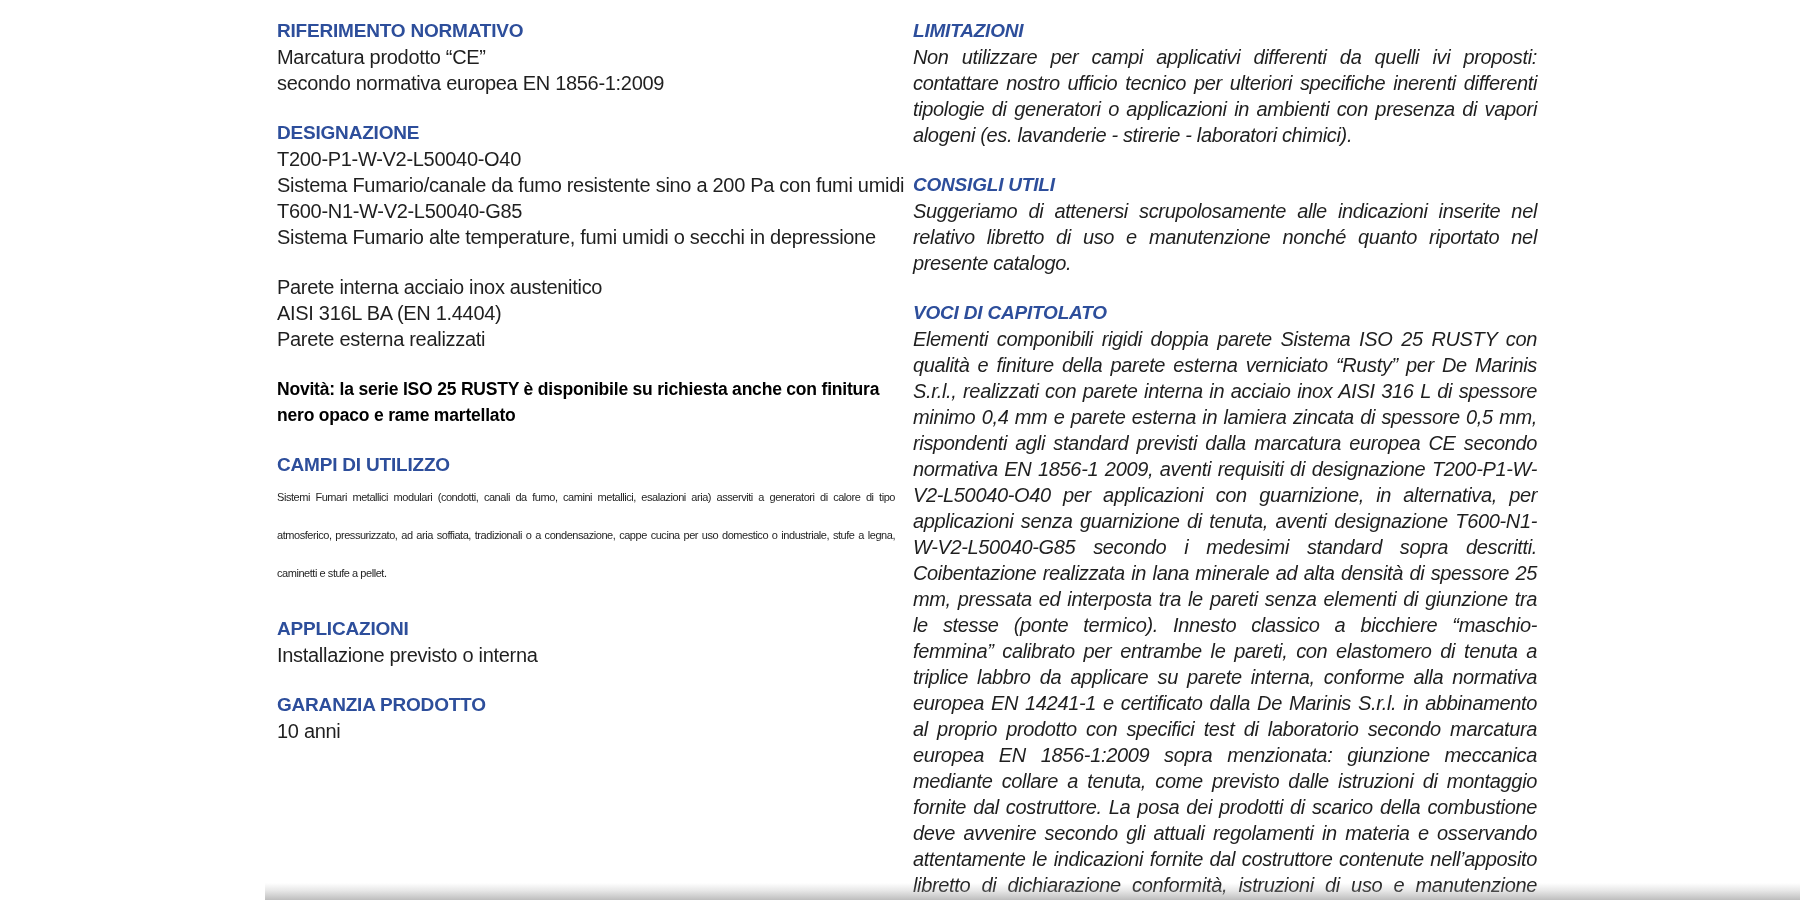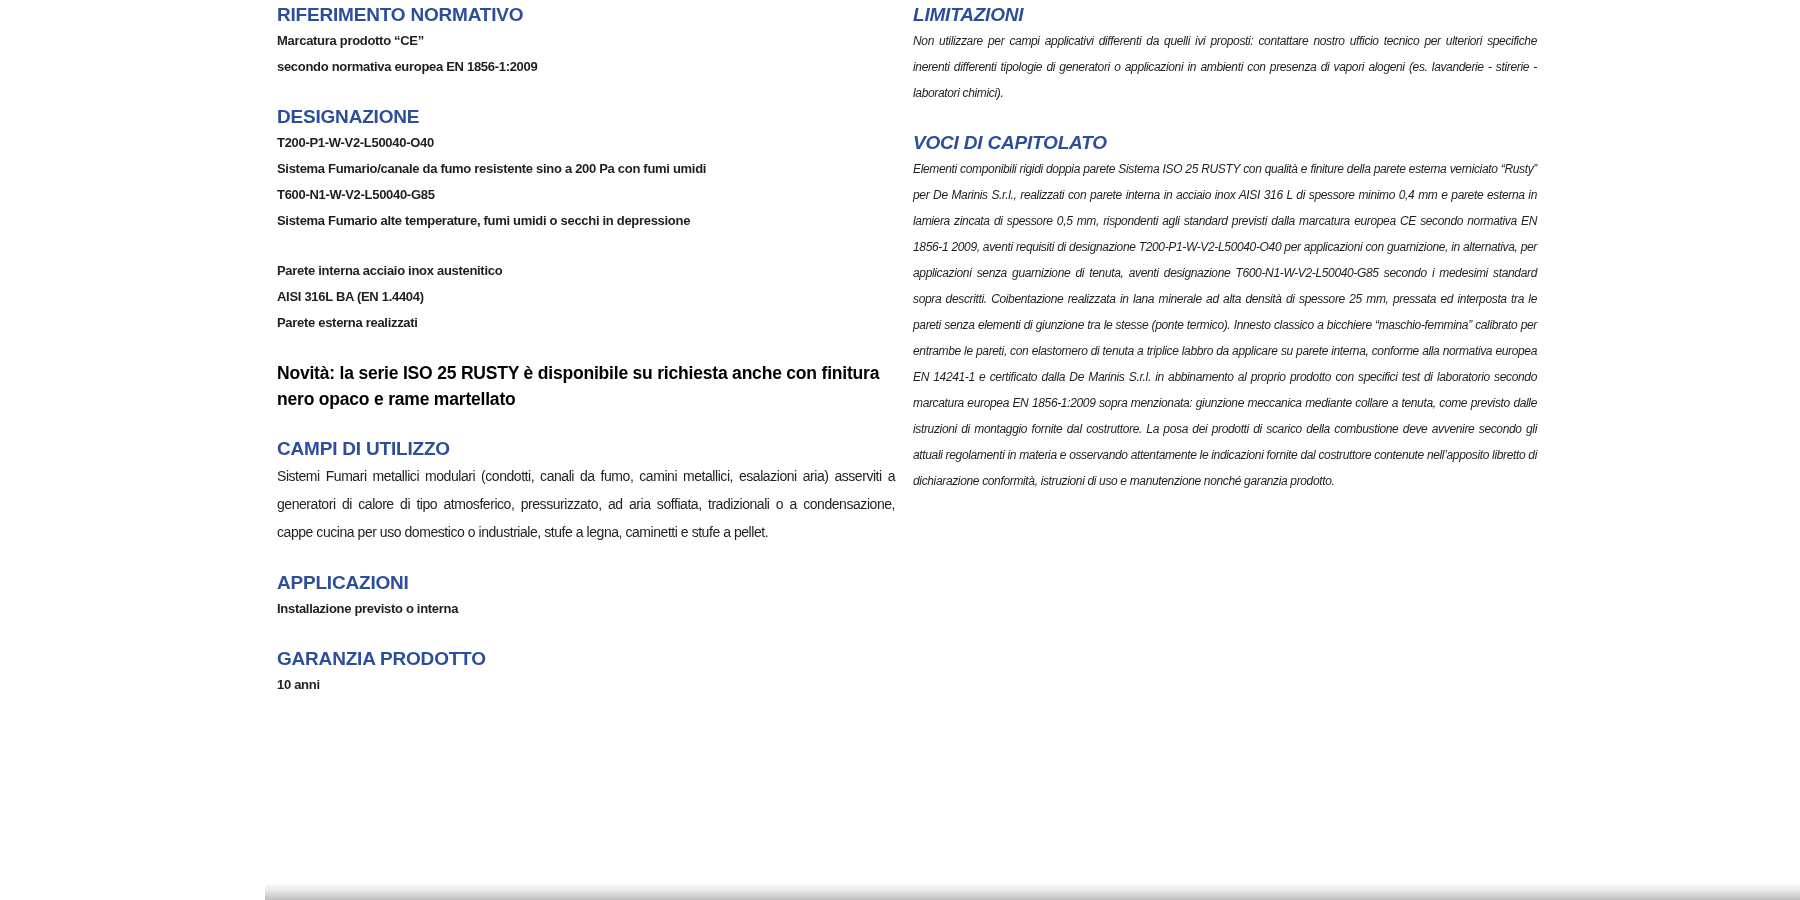--- a/index.html
+++ b/index.html
@@ -12,40 +12,39 @@
   html,body{margin:0;padding:0;}
   body{
     width:1800px;height:900px;
     background:var(--page-bg);
     font-family:"Liberation Sans", sans-serif;
     color:var(--body-text);
     overflow:hidden;
     position:relative;
   }
   .page{position:absolute;inset:0;background:var(--page-bg);}
-  .col{position:absolute;top:0;padding-top:2px;}
+  .col{position:absolute;top:0;padding-top:18px;}
   .col-left{left:277px;width:618px;}
   .col-right{left:913px;width:624px;font-style:italic;}
   section{margin:0;}
   .col section + section, .col .note + section, .col section + .note{margin-top:24px;}
   .hd{
     font-size:19px;font-weight:bold;color:var(--accent);
     line-height:26px;margin:0;letter-spacing:-0.2px;
     white-space:nowrap;
   }
   .ln{
-    font-size:13px;line-height:26px;letter-spacing:-0.3px;
+    font-size:20px;line-height:26px;letter-spacing:-0.3px;
     white-space:nowrap;
-    font-weight:bold;
   }
   .para{
     margin:0;text-align:justify;
-    font-size:14px;line-height:28px;letter-spacing:-0.45px;
+    font-size:11px;line-height:38px;letter-spacing:-0.45px;
   }
-  .col-right .para{font-size:12px;line-height:26px;letter-spacing:-0.35px;}
+  .col-right .para{font-size:20px;line-height:26px;letter-spacing:-0.35px;}
   .note{
     margin:24px 0 12px 0;
     font-size:17.5px;font-weight:bold;color:var(--note-text);
     line-height:26px;letter-spacing:-0.2px;
   }
   .page-bottom-shadow{
     position:absolute;left:265px;right:0;bottom:0;height:17px;
     background:linear-gradient(to bottom, rgba(169,169,169,0) 0%, rgba(169,169,169,0.28) 45%, rgba(150,150,150,0.62) 100%);
     pointer-events:none;
   }
@@ -97,20 +96,24 @@
 
   </div>
 
   <div class="col col-right">
 
     <section>
       <h2 class="hd">LIMITAZIONI</h2>
       <p class="para">Non utilizzare per campi applicativi differenti da quelli ivi proposti: contattare nostro ufficio tecnico per ulteriori specifiche inerenti differenti tipologie di generatori o applicazioni in ambienti con presenza di vapori alogeni (es. lavanderie - stirerie - laboratori chimici).</p>
     </section>
 
+    <section>
+      <h2 class="hd">CONSIGLI UTILI</h2>
+      <p class="para">Suggeriamo di attenersi scrupolosamente alle indicazioni inserite nel relativo libretto di uso e manutenzione nonché quanto riportato nel presente catalogo.</p>
+    </section>
 
     <section>
       <h2 class="hd">VOCI DI CAPITOLATO</h2>
       <p class="para">Elementi componibili rigidi doppia parete Sistema ISO 25 RUSTY con qualità e finiture della parete esterna verniciato “Rusty” per De Marinis S.r.l., realizzati con parete interna in acciaio inox AISI 316 L di spessore minimo 0,4 mm e parete esterna in lamiera zincata di spessore 0,5 mm, rispondenti agli standard previsti dalla marcatura europea CE secondo normativa EN 1856-1 2009, aventi requisiti di designazione T200-P1-W-V2-L50040-O40 per applicazioni con guarnizione, in alternativa, per applicazioni senza guarnizione di tenuta, aventi designazione T600-N1-W-V2-L50040-G85 secondo i medesimi standard sopra descritti. Coibentazione realizzata in lana minerale ad alta densità di spessore 25 mm, pressata ed interposta tra le pareti senza elementi di giunzione tra le stesse (ponte termico). Innesto classico a bicchiere “maschio-femmina” calibrato per entrambe le pareti, con elastomero di tenuta a triplice labbro da applicare su parete interna, conforme alla normativa europea EN 14241-1 e certificato dalla De Marinis S.r.l. in abbinamento al proprio prodotto con specifici test di laboratorio secondo marcatura europea EN 1856-1:2009 sopra menzionata: giunzione meccanica mediante collare a tenuta, come previsto dalle istruzioni di montaggio fornite dal costruttore. La posa dei prodotti di scarico della combustione deve avvenire secondo gli attuali regolamenti in materia e osservando attentamente le indicazioni fornite dal costruttore contenute nell’apposito libretto di dichiarazione conformità, istruzioni di uso e manutenzione nonché garanzia prodotto.</p>
     </section>
 
   </div>
 
   <div class="page-bottom-shadow"></div>
 

